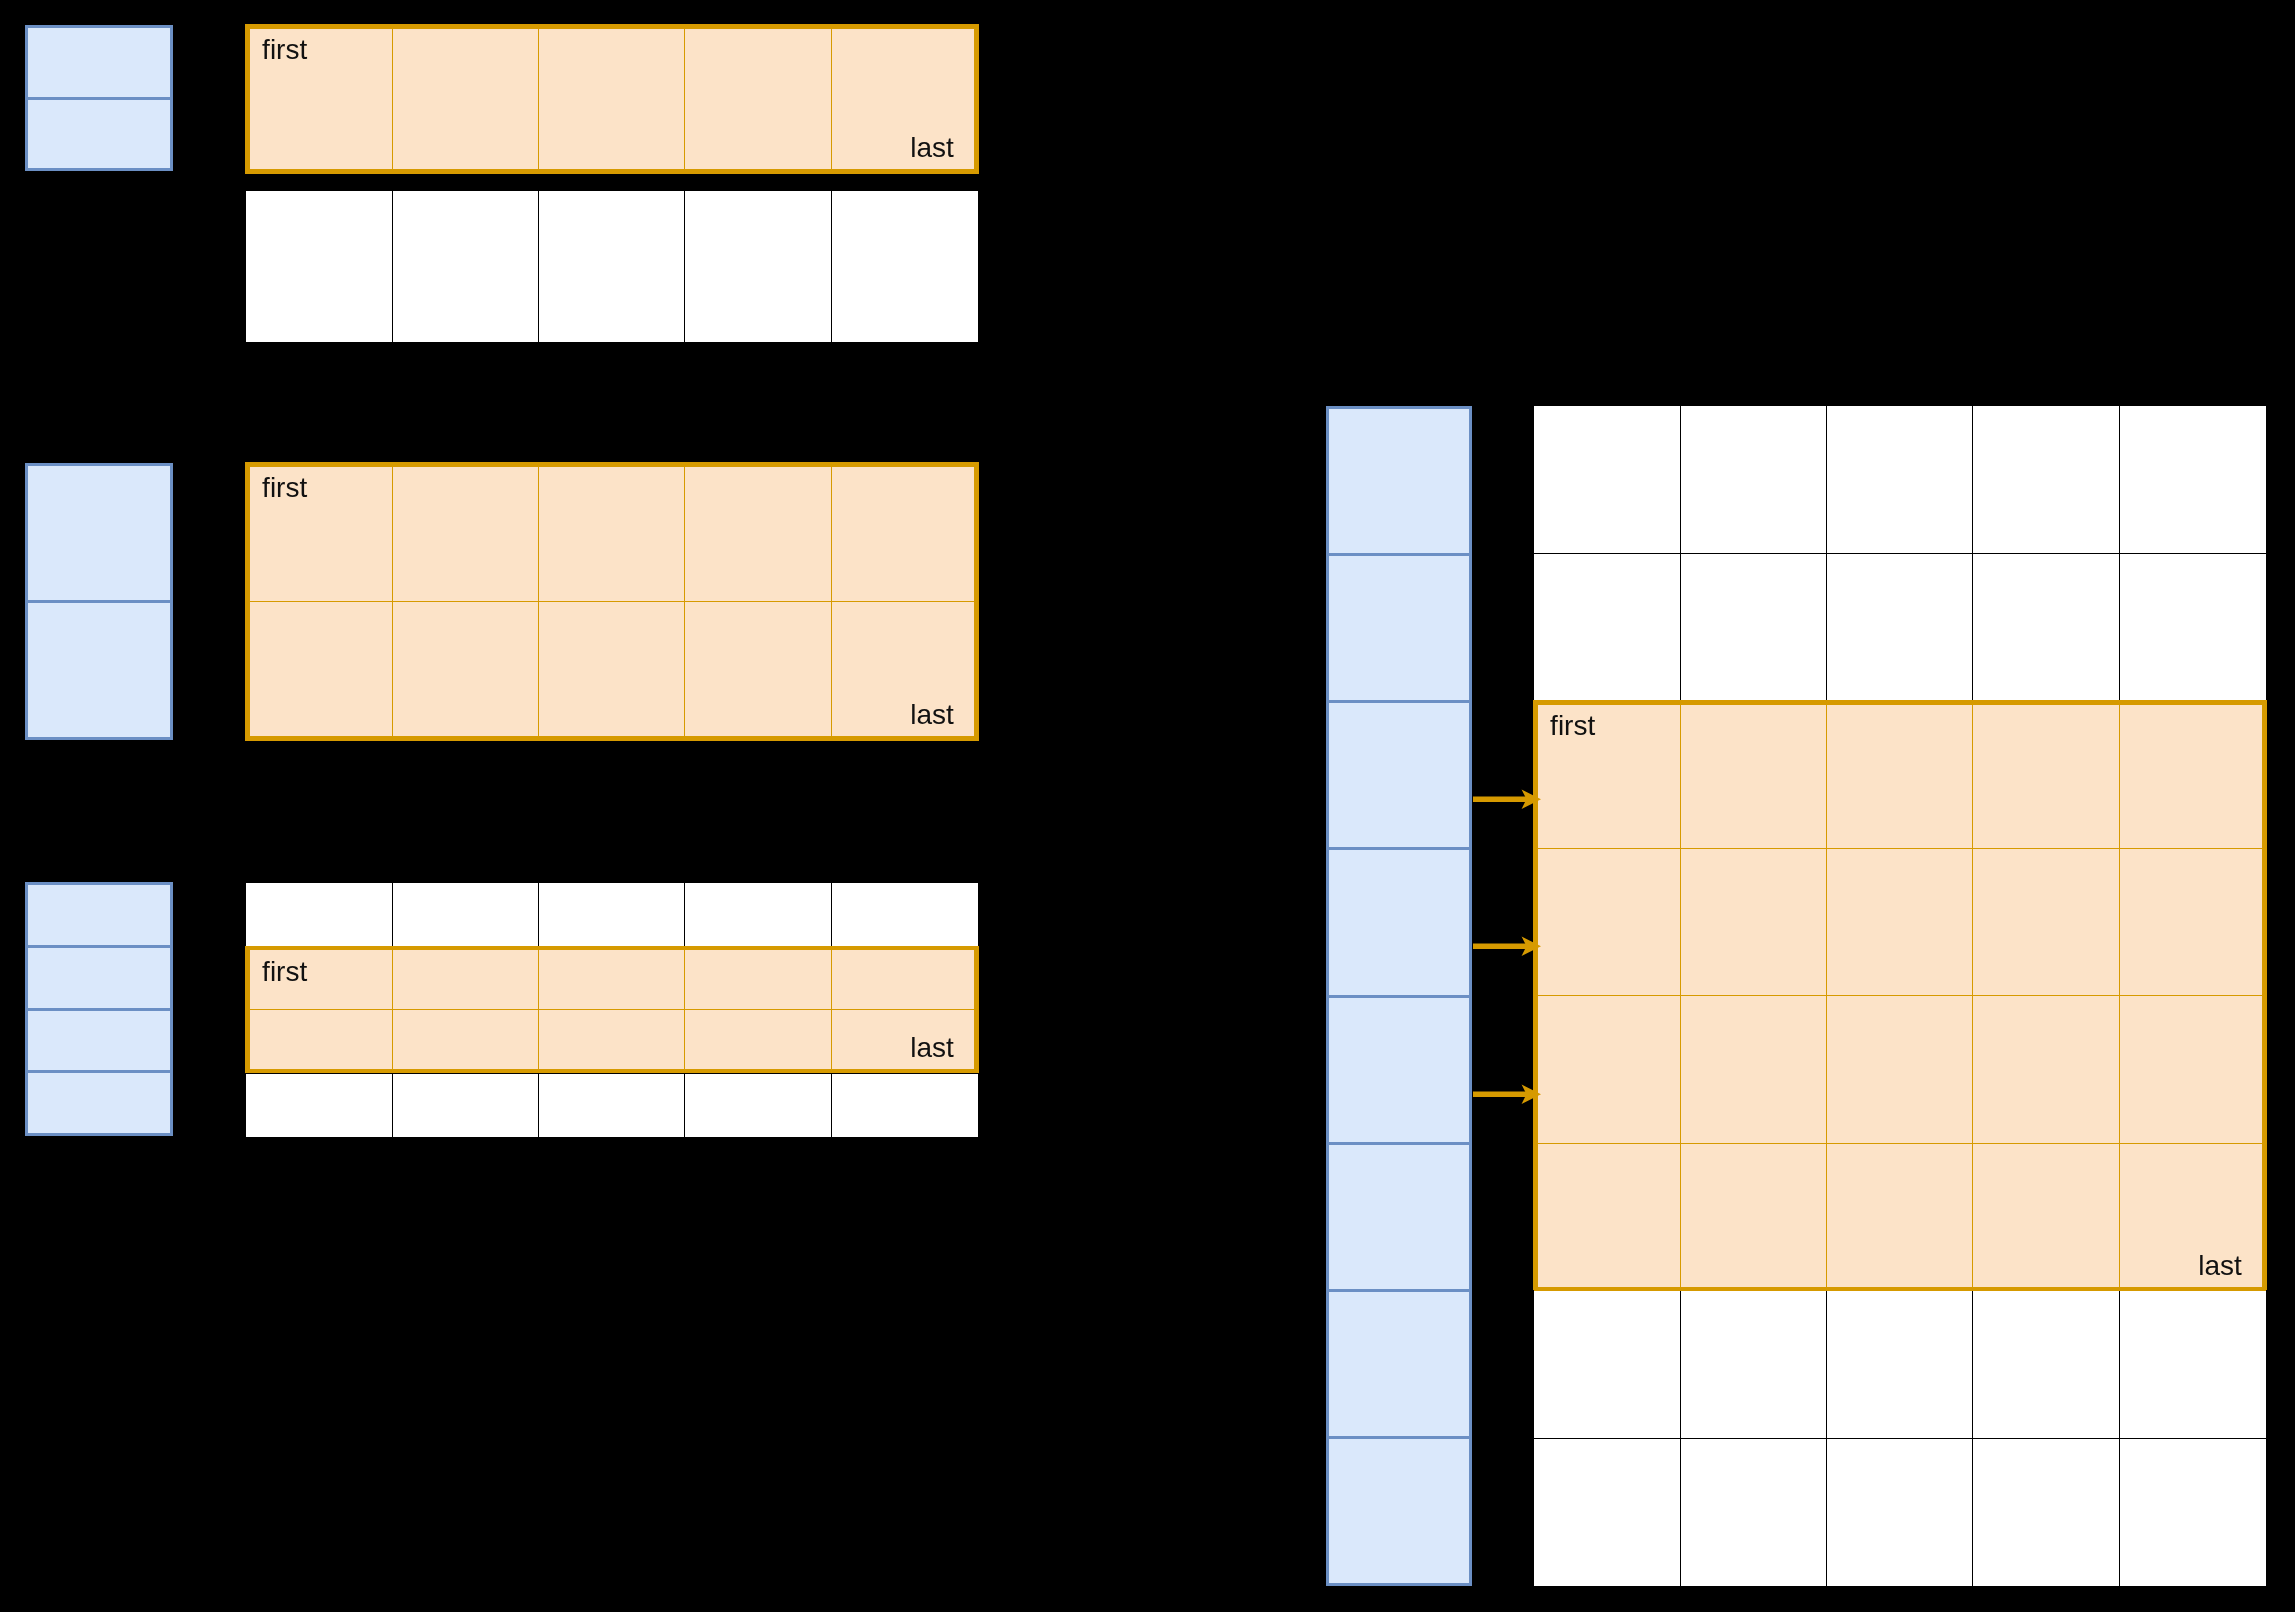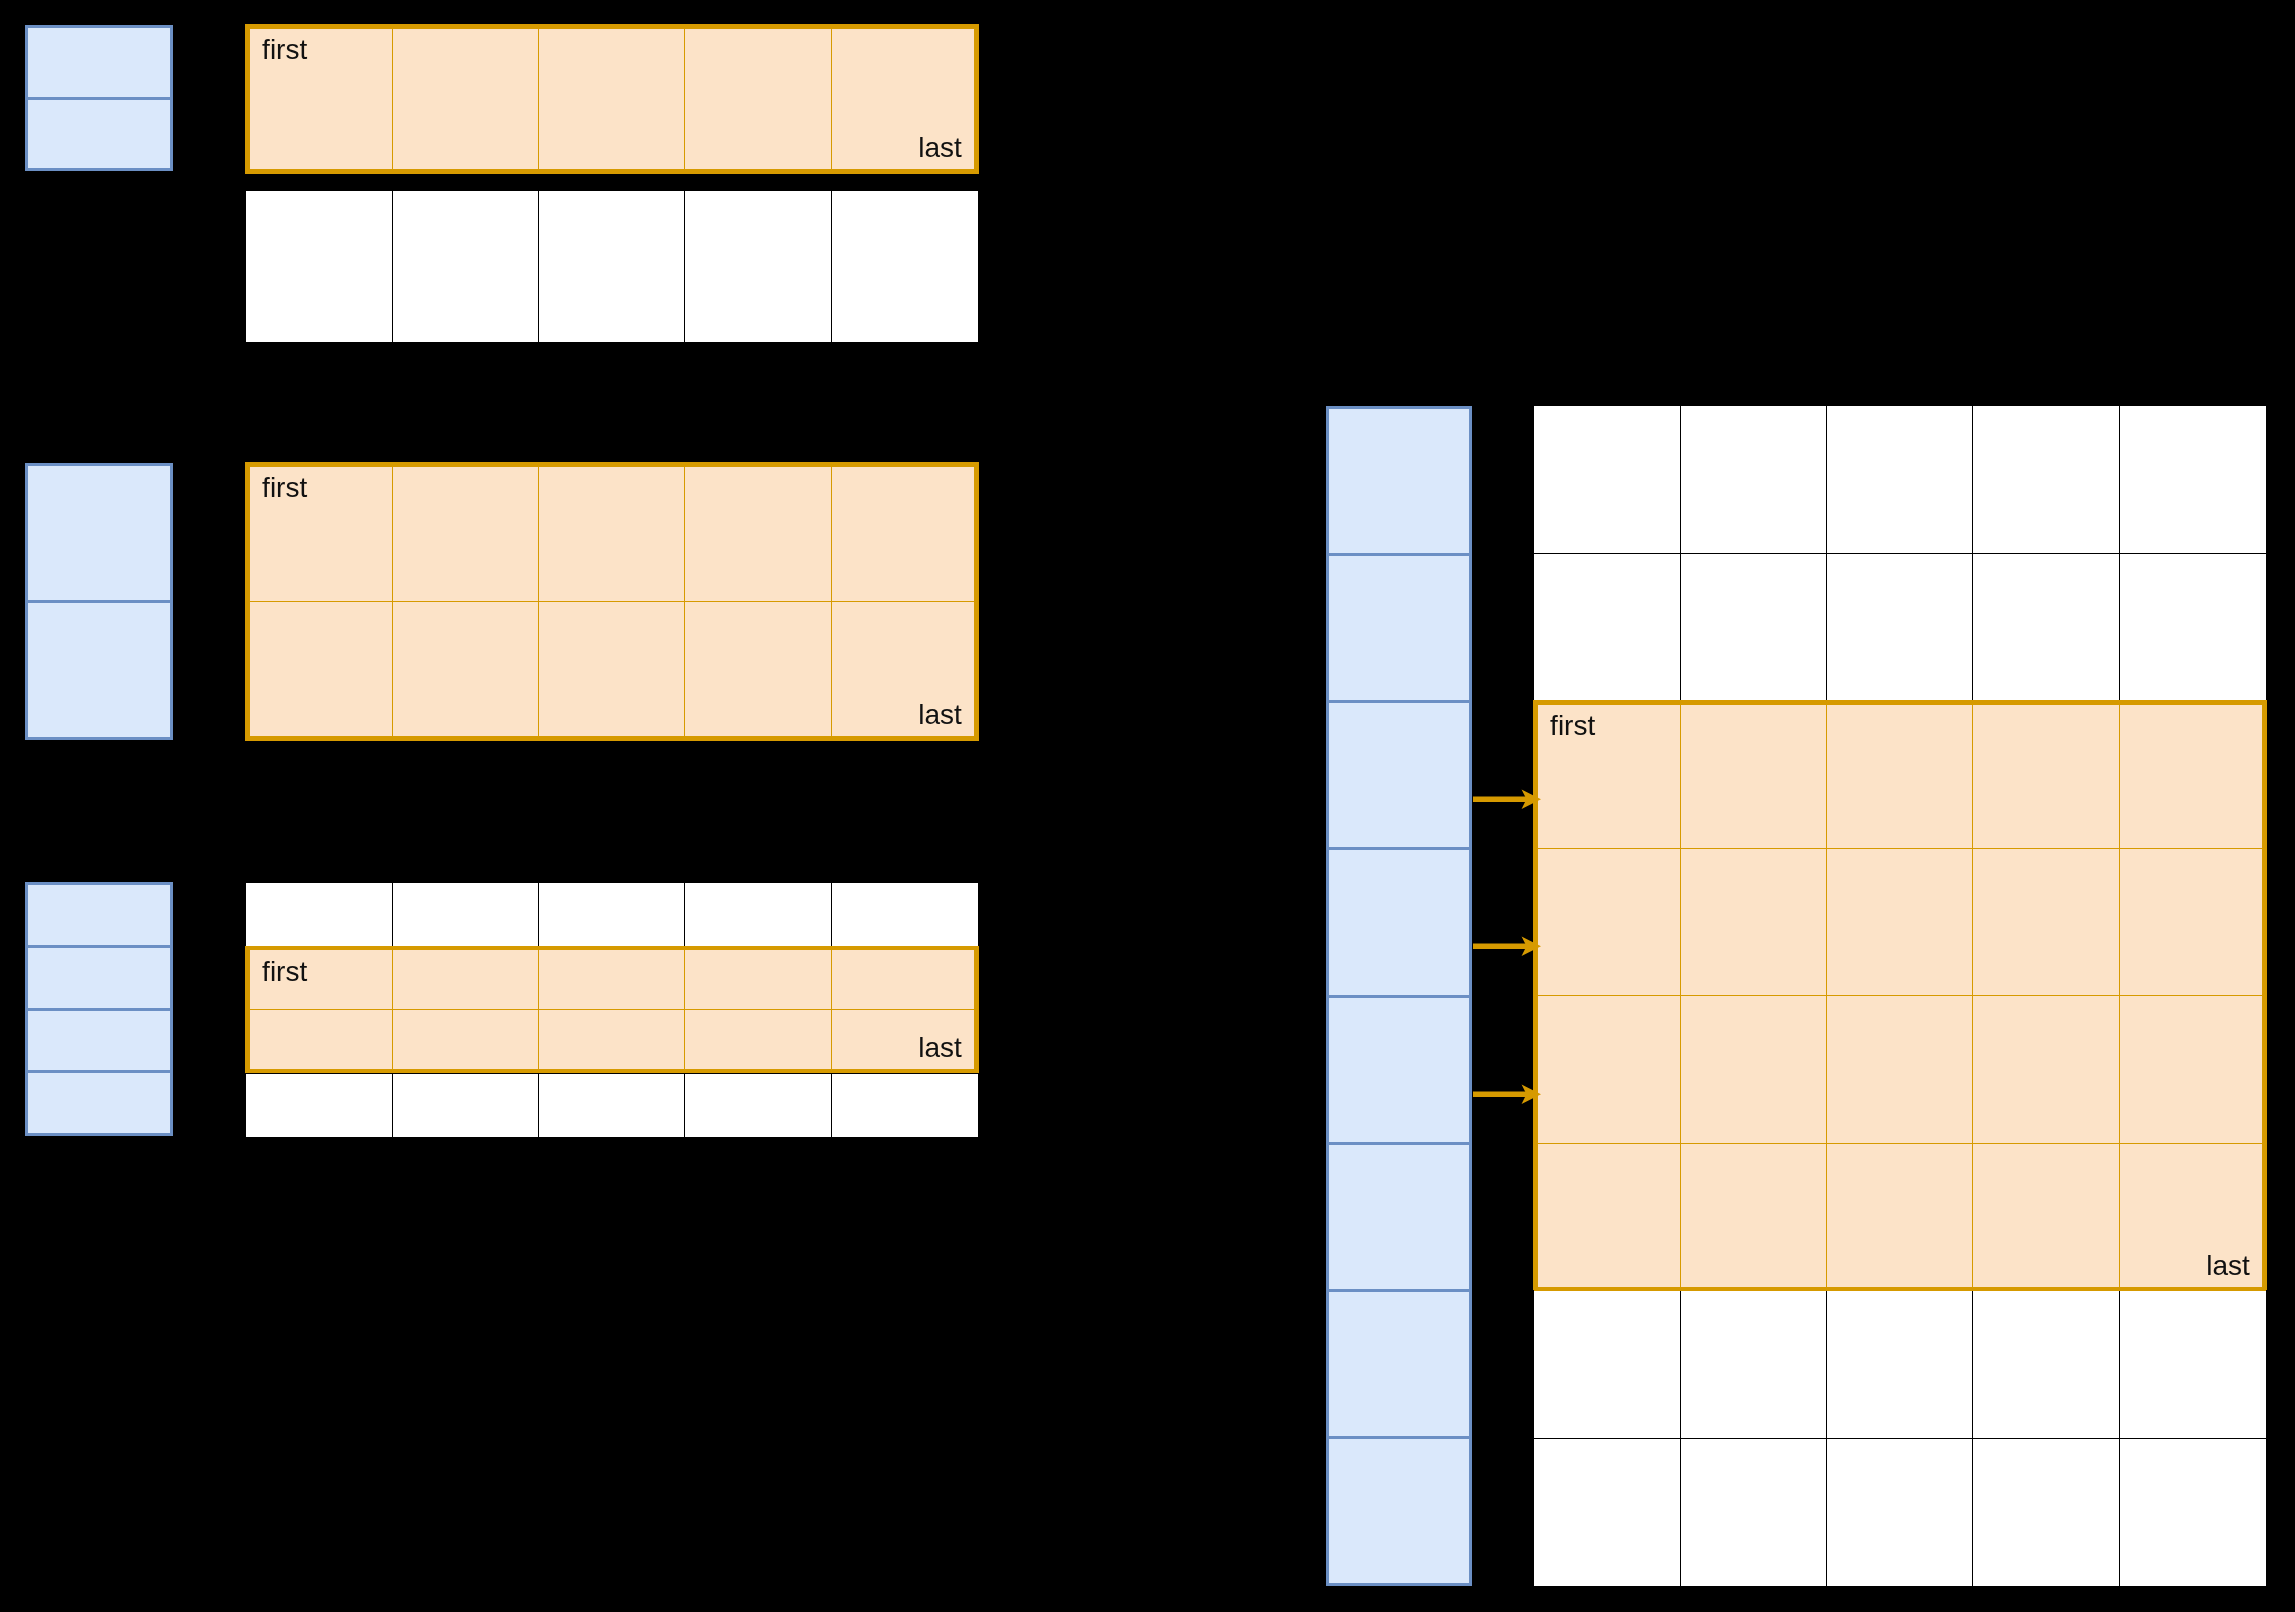--- a/index.html
+++ b/index.html
@@ -16,21 +16,21 @@
 
   
   .grid{position:absolute;display:grid;box-sizing:border-box;}
   .cell{box-sizing:border-box;position:relative;
         background:#FFFFFF;border:1.8px solid #000000;
         margin:-0.9px;}
   .cell.hl{background:#FCE3C8;border-color:#D69A00;}
   .cell .lbl{position:absolute;color:#111;font-size:28px;line-height:1;
              white-space:nowrap;}
   .cell .lbl.first{left:16px;top:11px;}
-  .cell .lbl.last{right:16px;bottom:11px;}
+  .cell .lbl.last{right:24px;bottom:11px;}
 
   
   .hlframe{position:absolute;box-sizing:border-box;
            border:4.3px solid #D69A00;pointer-events:none;}
 
   
   .arrow{position:absolute;height:24.4px;}
   .arrow svg{display:block;overflow:visible;}
 </style>
 </head>

